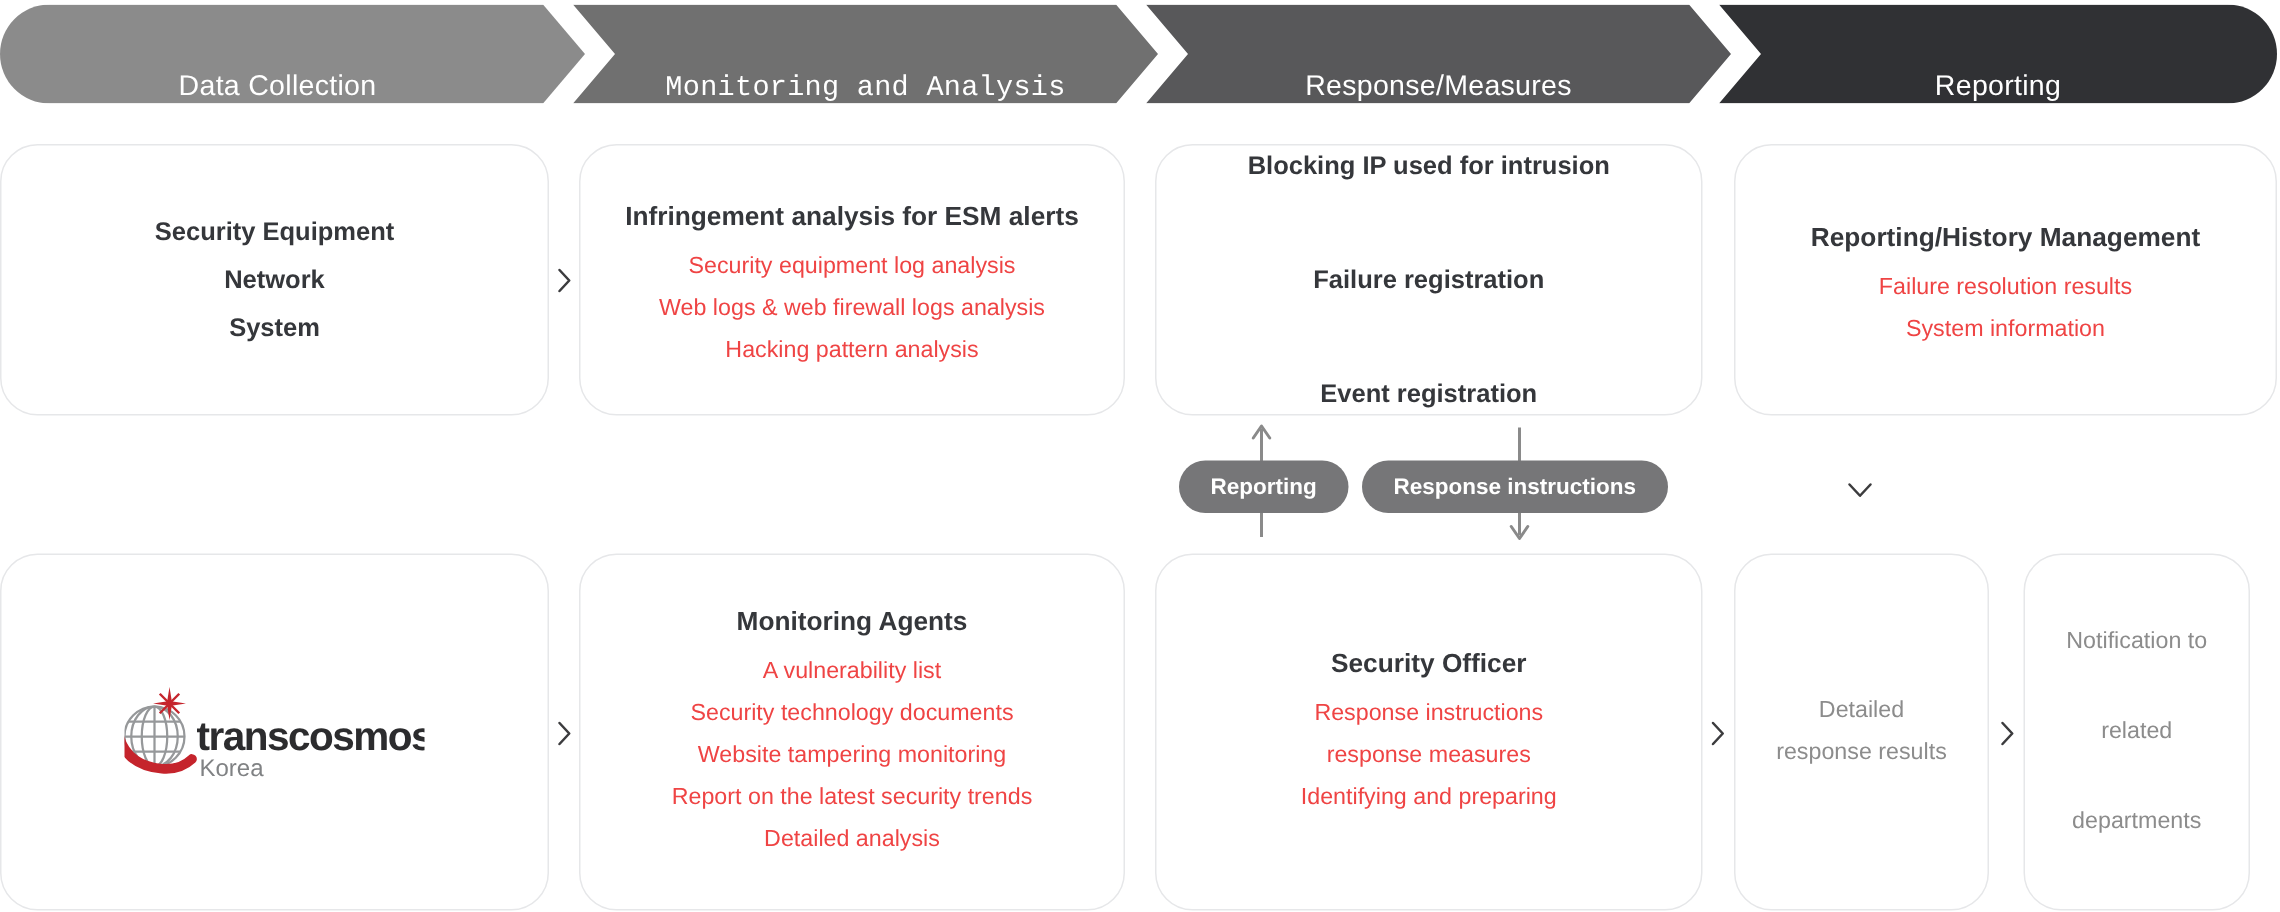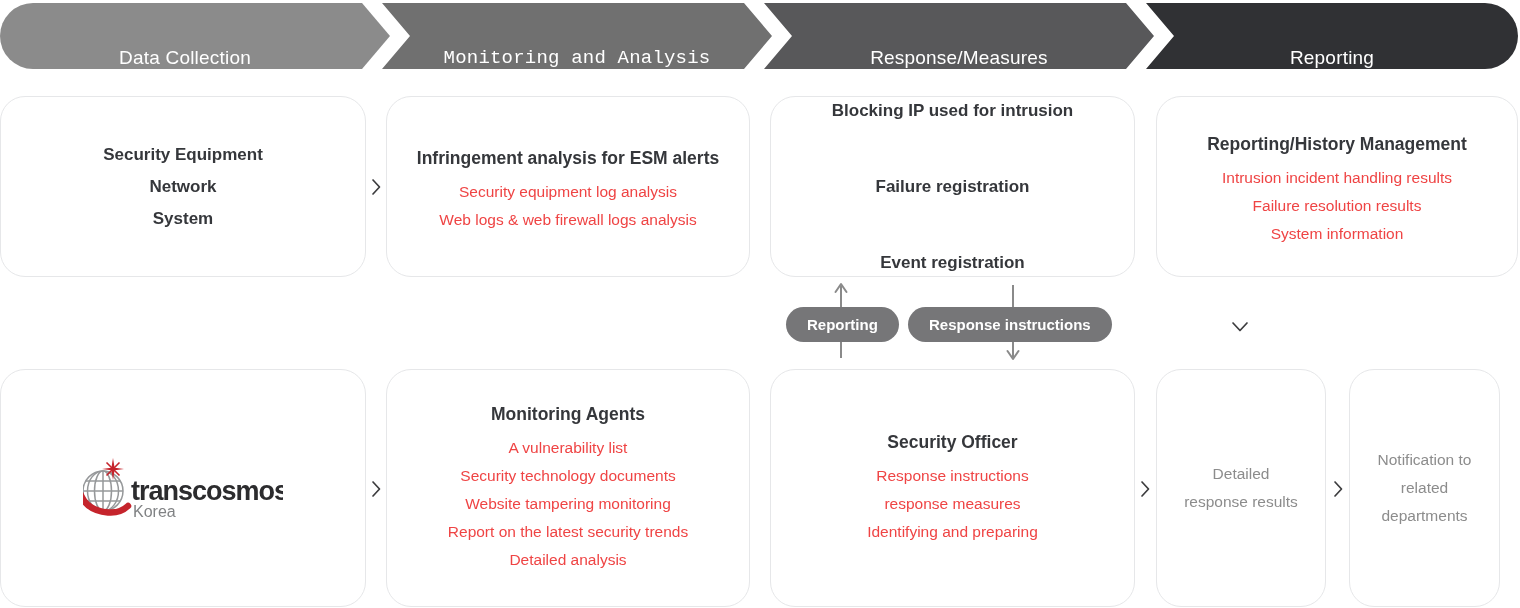--- a/index.html
+++ b/index.html
@@ -74,31 +74,31 @@
   <div class="chev" style="left:370px;top:178px;">
     <svg width="12" height="18" viewBox="0 0 12 18">
         <path d="M3 2 L9.5 9 L3 16" fill="none" stroke="#3c3c3e" stroke-width="1.7" stroke-linecap="round" stroke-linejoin="round"></path>
       </svg>
   </div>
 
   <div class="card row2 pad7" style="left:386px;width:364px;">
     <div class="card-title">Infringement analysis for ESM alerts</div>
     <div class="item">Security equipment log analysis</div>
     <div class="item">Web logs &amp; web firewall logs analysis</div>
+    <div class="item">Hacking pattern analysis</div>
   </div>
 
   <div class="card row2" style="left:770px;width:365px;gap:44px;">
     <div class="bold-line">Blocking IP used for intrusion</div>
     <div class="bold-line">Failure registration</div>
     <div class="bold-line">Event registration</div>
   </div>
 
   <div class="card row2 pad7" style="left:1156px;width:362px;">
     <div class="card-title">Reporting/History Management</div>
-    <div class="item">Intrusion incident handling results</div>
     <div class="item">Failure resolution results</div>
     <div class="item">System information</div>
   </div>
 
   <div class="varrow" style="left:833px;top:281px;">
     <svg width="16" height="80" viewBox="0 0 16 80">
         <line x1="8" y1="5" x2="8" y2="77" stroke="#8a8a8a" stroke-width="2"></line>
         <path d="M2.5 11 L8 3 L13.5 11" fill="none" stroke="#8a8a8a" stroke-width="2" stroke-linecap="round" stroke-linejoin="round"></path>
       </svg>
   </div>
@@ -177,19 +177,19 @@
     <div class="gray-line">Detailed</div>
     <div class="gray-line">response results</div>
   </div>
 
   <div class="chev" style="left:1332px;top:480px;">
     <svg width="12" height="18" viewBox="0 0 12 18">
         <path d="M3 2 L9.5 9 L3 16" fill="none" stroke="#3c3c3e" stroke-width="1.7" stroke-linecap="round" stroke-linejoin="round"></path>
       </svg>
   </div>
 
-  <div class="card row3" style="left:1349px;width:151px;">
+  <div class="card row3" style="left:1349px;width:151px;gap:32px;">
     <div class="gray-line">Notification to</div>
     <div class="gray-line">related</div>
     <div class="gray-line">departments</div>
   </div>
 
 </div>
 
 </body></html>

